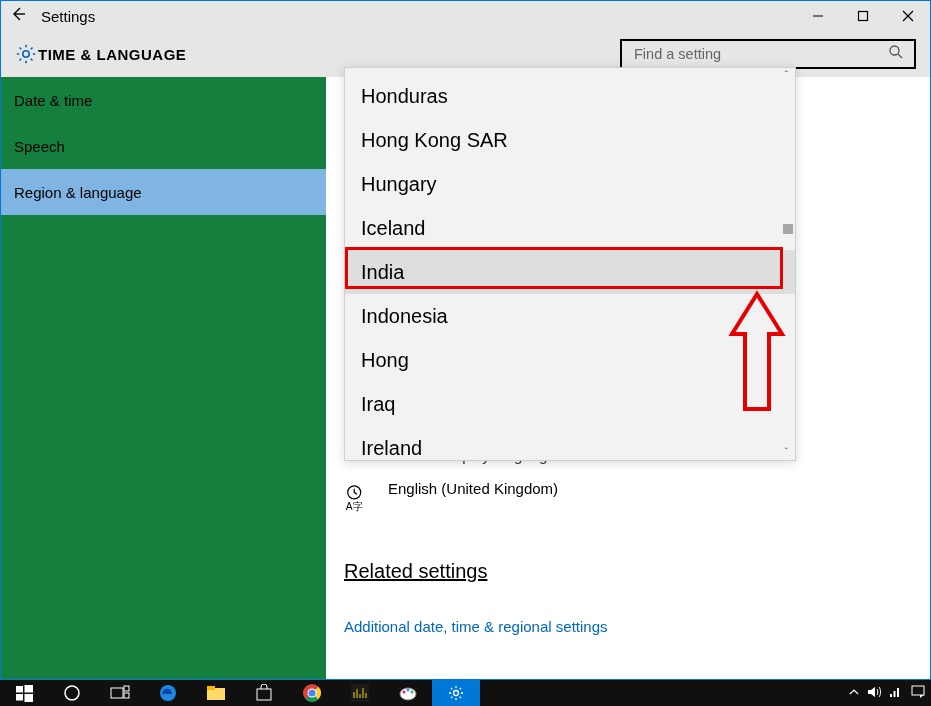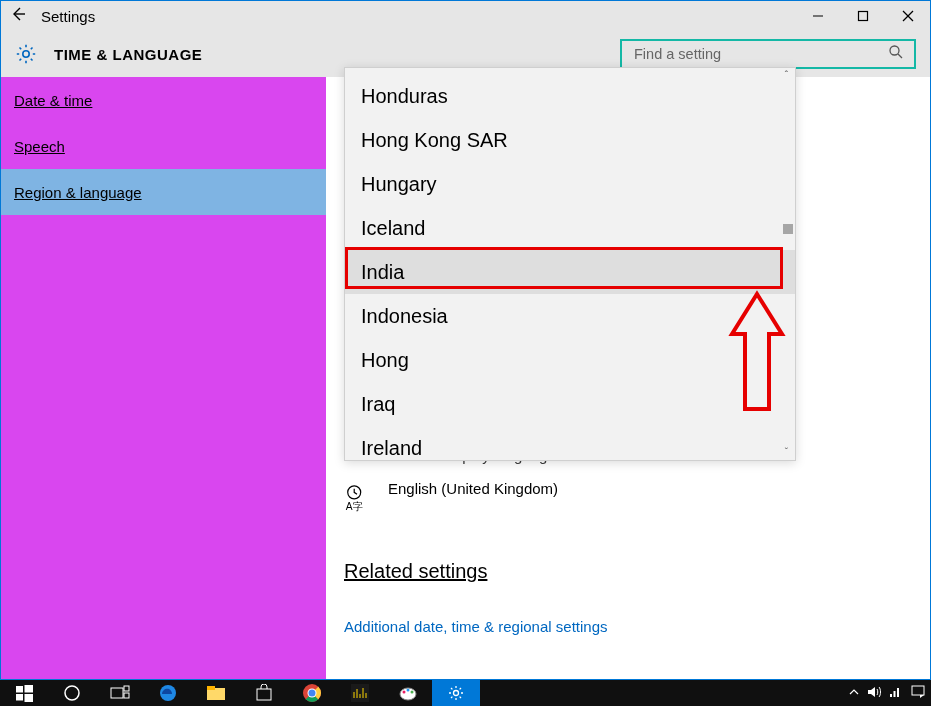--- a/index.html
+++ b/index.html
@@ -21,39 +21,39 @@
   .titlebar-right { display:flex; }
   .win-btn { width:45px; height:30px; display:flex; align-items:center; justify-content:center; color:#000; }
   .win-btn svg { display:block; }
 
   .header {
     height:46px;
     display:flex; align-items:center; justify-content:space-between;
     padding:0 14px 0 13px;
     background:#e6e6e6;
   }
-  .header-left { display:flex; align-items:center; gap:16px; }
+  .header-left { display:flex; align-items:center; gap:0; }
   .gear svg { display:block; }
   .page-title { font-size:15px; font-weight:600; letter-spacing:0.5px; color:#000; }
   .search {
     width:296px; height:30px;
-    border:2px solid #14b8a6;
+    border:2px solid #000000;
     background:#e6e6e6;
     display:flex; align-items:center; justify-content:space-between;
     padding:0 10px;
   }
   .search input {
     border:none; background:transparent; outline:none;
     font-size:14.5px; color:#666; width:250px;
   }
   .search input::placeholder { color:#666; }
   .search-icon { color:#555; }
 
   .body { display:flex; height:calc(100% - 76px); }
-  .sidebar { width:325px; background:#d946ef;text-decoration:underline; }
+  .sidebar { width:325px; background:#15803d; }
   .main { flex:1; background:#fff; position:relative; padding:0 0 0 2px; }
 
   .nav-item {
     height:46px; display:flex; align-items:center;
     padding-left:13px; font-size:15px; color:#000;
   }
   .nav-item.selected { background:#7fb4e3; color:#000; }
 
   .lang-row { display:flex; align-items:flex-start; gap:18px; margin-top:16px; margin-left:16px; }
   .lang-icon { width:26px; display:flex; justify-content:center; margin-top:2px;text-align:right; }

